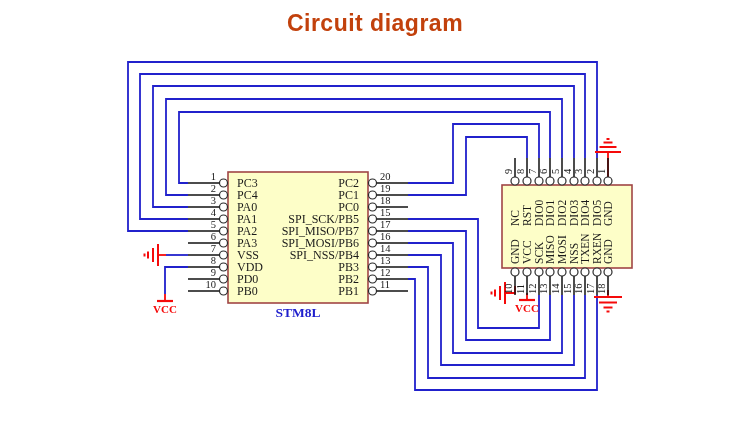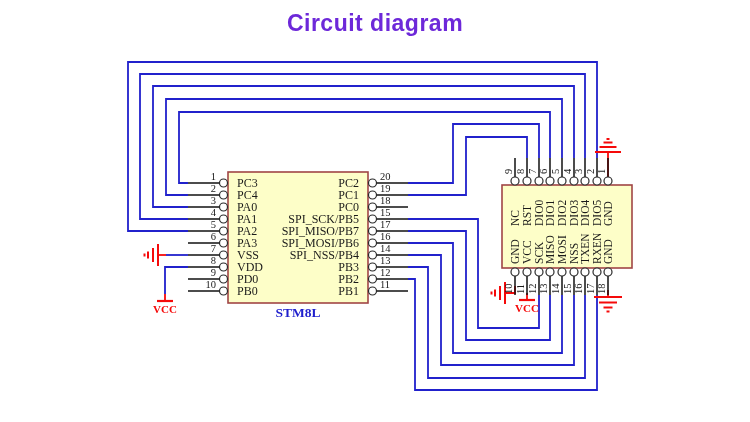--- a/index.html
+++ b/index.html
@@ -8,21 +8,21 @@
   .title{position:absolute;top:10px;left:0;width:100%;margin:0;text-align:center;
          font-family:"Liberation Sans", sans-serif;font-weight:bold;font-size:23px;
          letter-spacing:0.5px;}
   svg{position:absolute;left:0;top:0;}
   text{font-family:"Liberation Serif", serif;}
 </style>
 </head>
 <body>
 
 <div class="stage">
-  <h1 class="title" style="color: #6d28d9;">Circuit diagram</h1>
+  <h1 class="title" style="color: #c2410c;">Circuit diagram</h1>
   <svg width="750" height="422" viewBox="0 0 750 422" xmlns="http://www.w3.org/2000/svg">
       <g>
         <polyline points="188,231 128,231 128,62 597,62 597,158" fill="none" stroke="#2121cc" stroke-width="1.8" stroke-linecap="butt"></polyline>
         <polyline points="188,219 140,219 140,74 585,74 585,158" fill="none" stroke="#2121cc" stroke-width="1.8" stroke-linecap="butt"></polyline>
         <polyline points="188,207 153,207 153,86 574,86 574,158" fill="none" stroke="#2121cc" stroke-width="1.8" stroke-linecap="butt"></polyline>
         <polyline points="188,195 166,195 166,99 562,99 562,158" fill="none" stroke="#2121cc" stroke-width="1.8" stroke-linecap="butt"></polyline>
         <polyline points="188,183 179,183 179,112 550,112 550,158" fill="none" stroke="#2121cc" stroke-width="1.8" stroke-linecap="butt"></polyline>
         <polyline points="408,183 453,183 453,124 539,124 539,158" fill="none" stroke="#2121cc" stroke-width="1.8" stroke-linecap="butt"></polyline>
         <polyline points="408,195 466,195 466,137 527,137 527,158" fill="none" stroke="#2121cc" stroke-width="1.8" stroke-linecap="butt"></polyline>
         <polyline points="408,219 478,219 478,328 539,328 539,295" fill="none" stroke="#2121cc" stroke-width="1.8" stroke-linecap="butt"></polyline>

